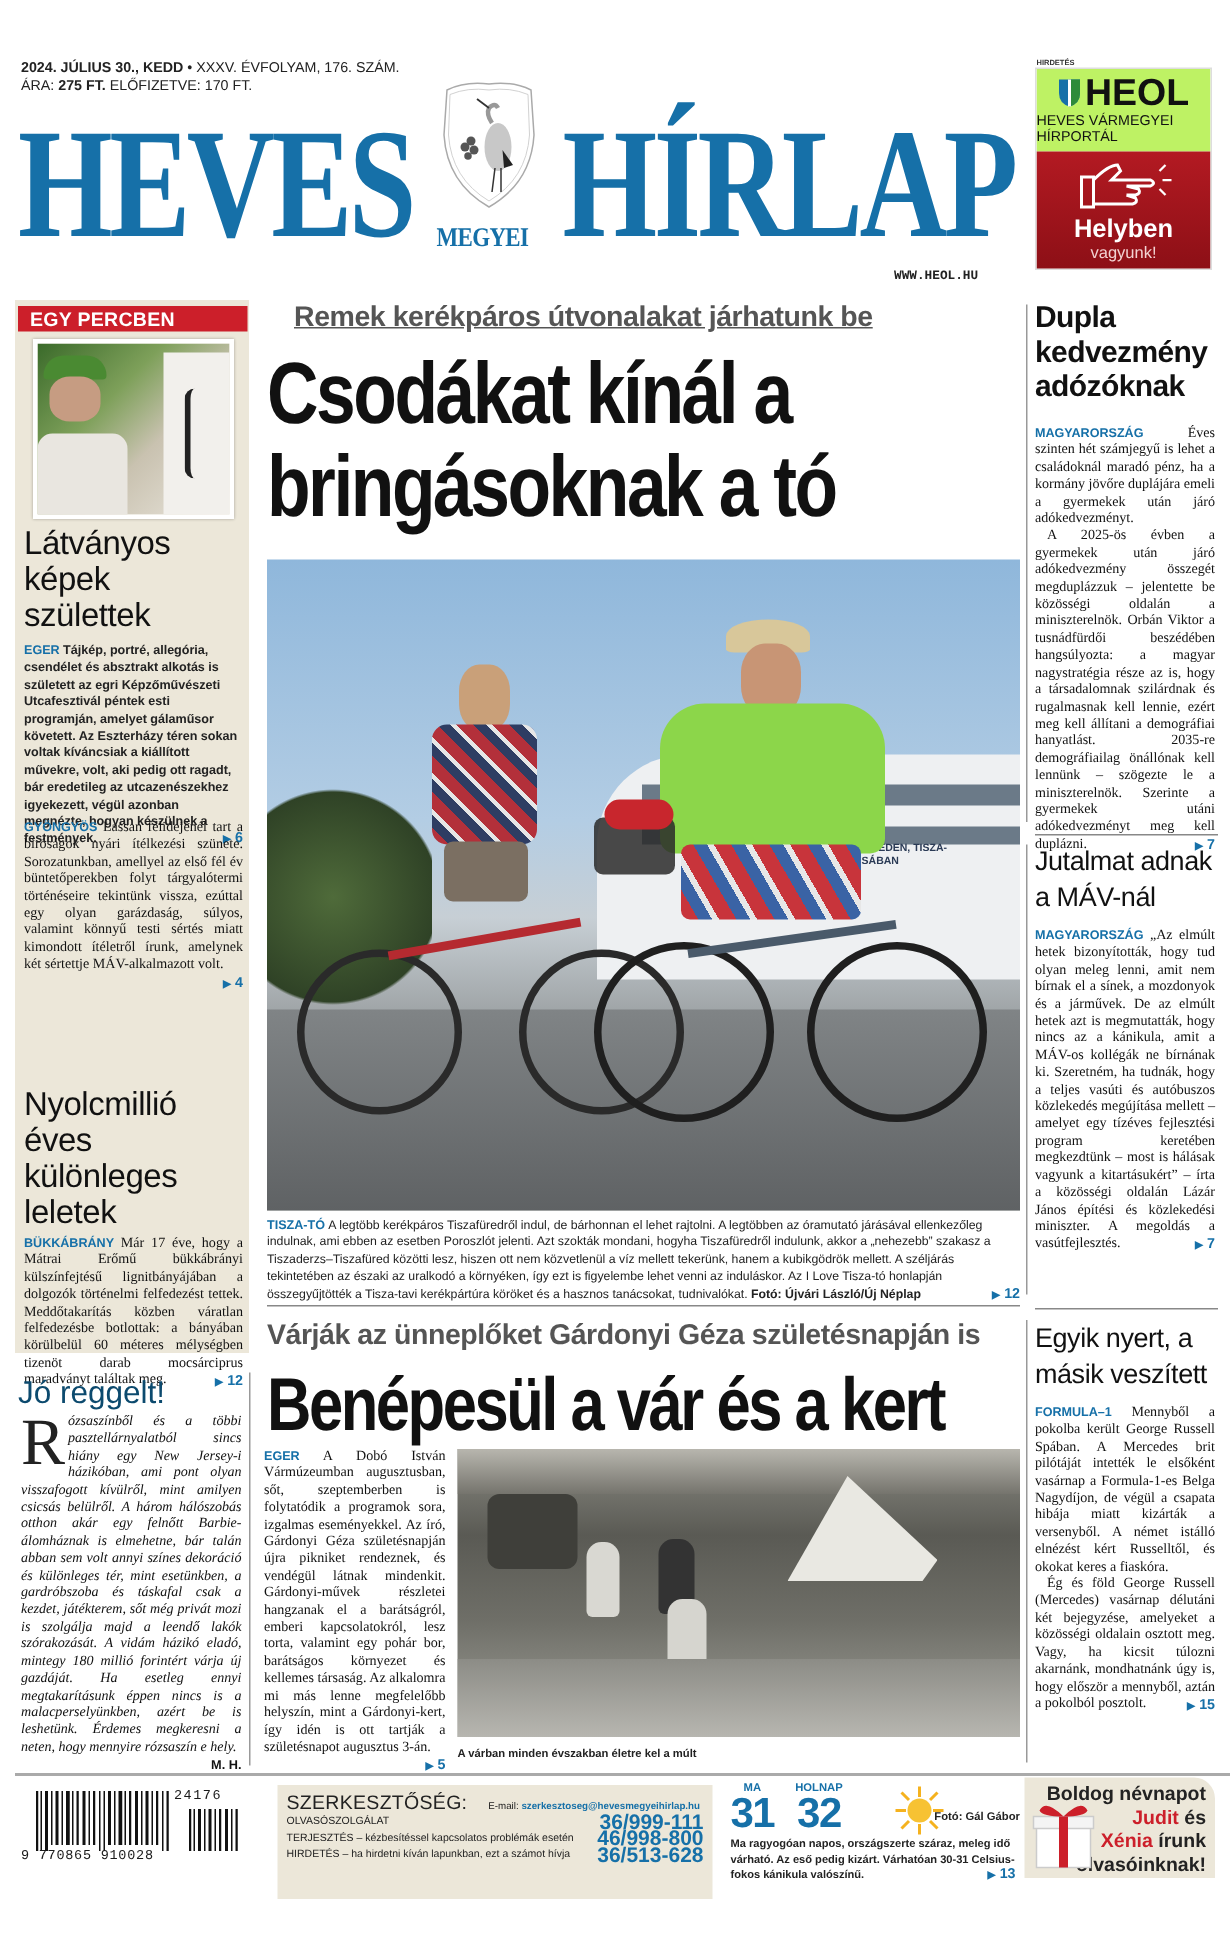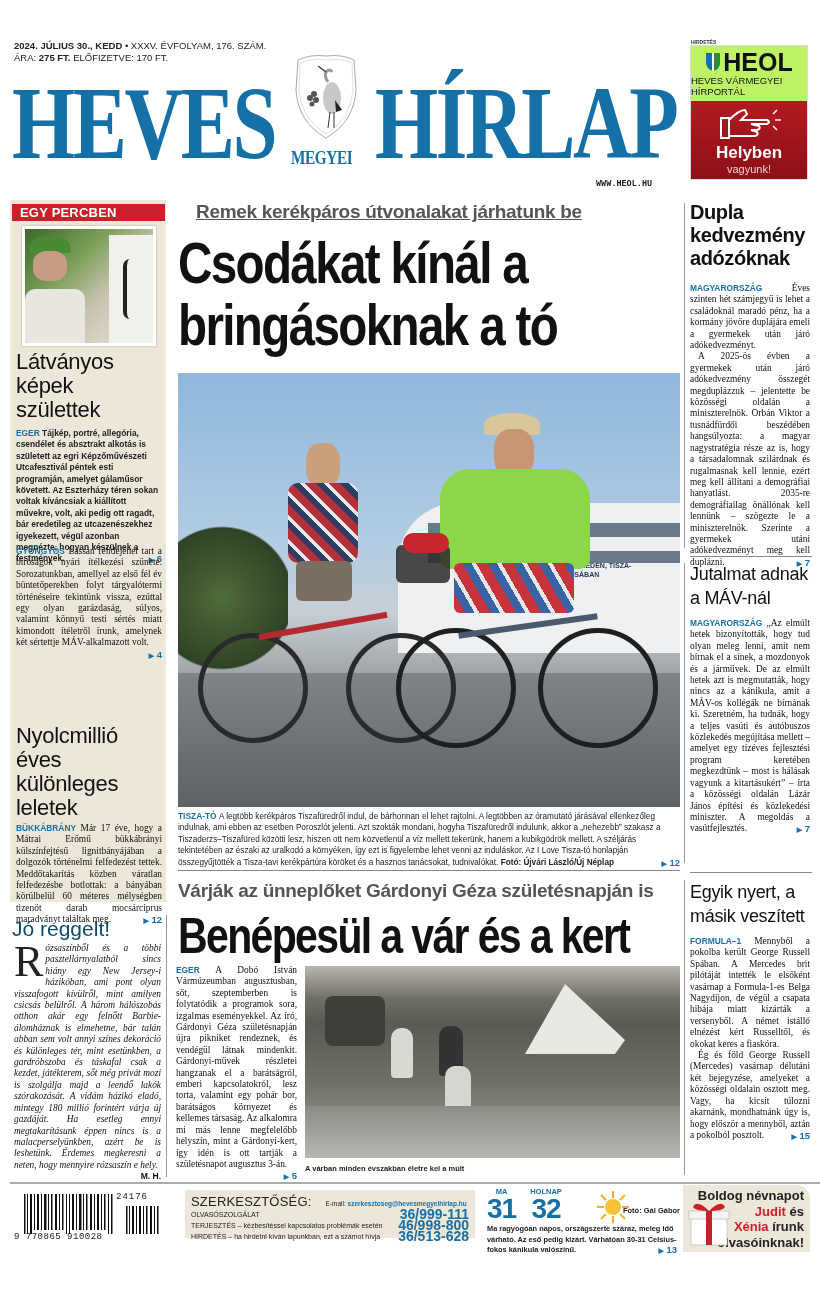--- a/index.html
+++ b/index.html
@@ -51,21 +51,21 @@
   .h-right { font-family: "Liberation Sans", sans-serif; font-weight: 400; font-size: 18px; line-height: 24px; color: #111; letter-spacing: -0.3px; }
 
   
   .jo-head { left: 12px; top: 917px; font-family: "Liberation Sans", sans-serif; font-size: 21px; color: #0c4a6e; }
   .jo-body { font-family: "Liberation Serif", serif; font-style: italic; font-size: 9.4px; line-height: 11.4px; color: #111; text-align: justify; }
   .dropcap { float: left; font-family: "Liberation Serif", serif; font-size: 44px; line-height: 36px; margin-right: 2px; margin-top: 1px; color: #222; font-style: normal; }
 
   
   .footer-rule { left: 10px; top: 1182px; width: 810px; height: 2px; background: #aaa; }
   .barcode { left: 14px; top: 1192px; width: 150px; height: 52px; }
-  .szerk { left: 185px; top: 1190px; width: 290px; height: 48px; background: #ece7d9; padding: 4px 6px; font-family: "Liberation Sans", sans-serif; }
+  .szerk { left: 185px; top: 1190px; width: 290px; height: 76px; background: #ece7d9; padding: 4px 6px; font-family: "Liberation Sans", sans-serif; }
   .szerk-title { font-size: 13px; color: #222; letter-spacing: 0.2px; }
   .szerk-mail { font-size: 6.5px; color: #222; }
   .szerk-mail span { color: #1670a8; font-weight: 700; }
   .szerk-row { display: flex; justify-content: space-between; font-size: 7px; line-height: 11px; color: #222; }
   .szerk-row b { color: #1670a8; font-size: 14px; }
 
   .weather-label { font-family: "Liberation Sans", sans-serif; font-weight: 700; color: #1670a8; font-size: 7.5px; }
   .weather-num { font-family: "Liberation Sans", sans-serif; font-weight: 700; color: #1670a8; font-size: 28px; line-height: 26px; letter-spacing: -1px; }
   .weather-text { font-family: "Liberation Sans", sans-serif; font-size: 7.4px; line-height: 10.5px; font-weight: 700; color: #222; }
   .namenap { left: 683px; top: 1185px; width: 127px; height: 67px; background: #ece7d9; border-radius: 0 14px 0 0; font-family: "Liberation Sans", sans-serif; font-weight: 700; font-size: 13px; line-height: 15.5px; text-align: right; padding: 3px 6px 0 0; color: #222; }

